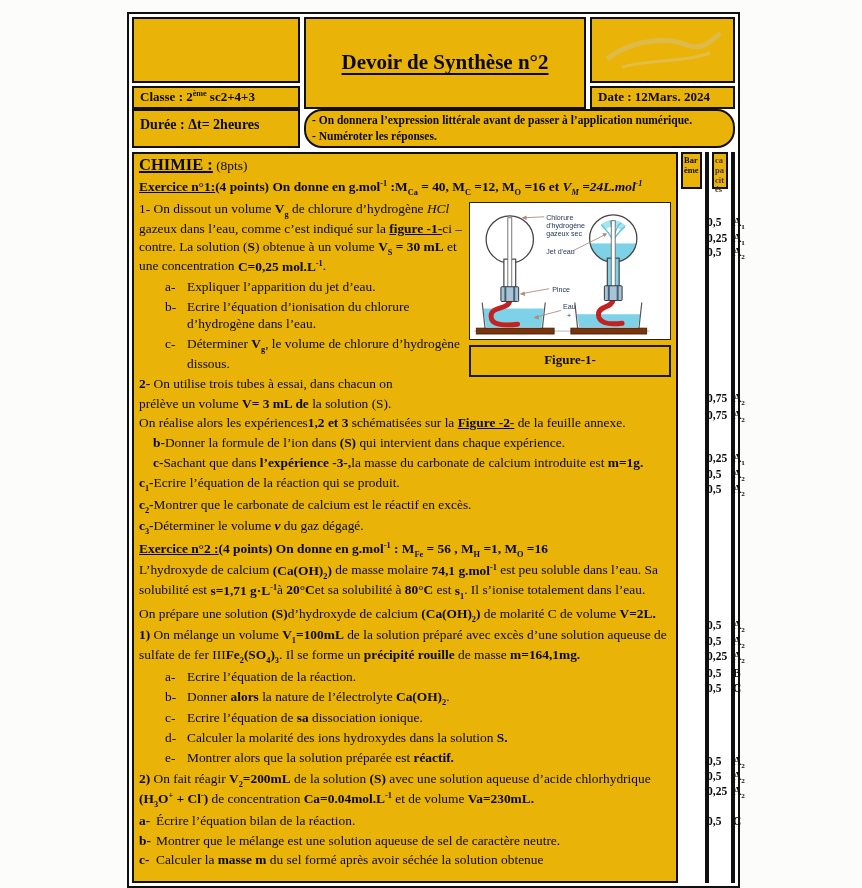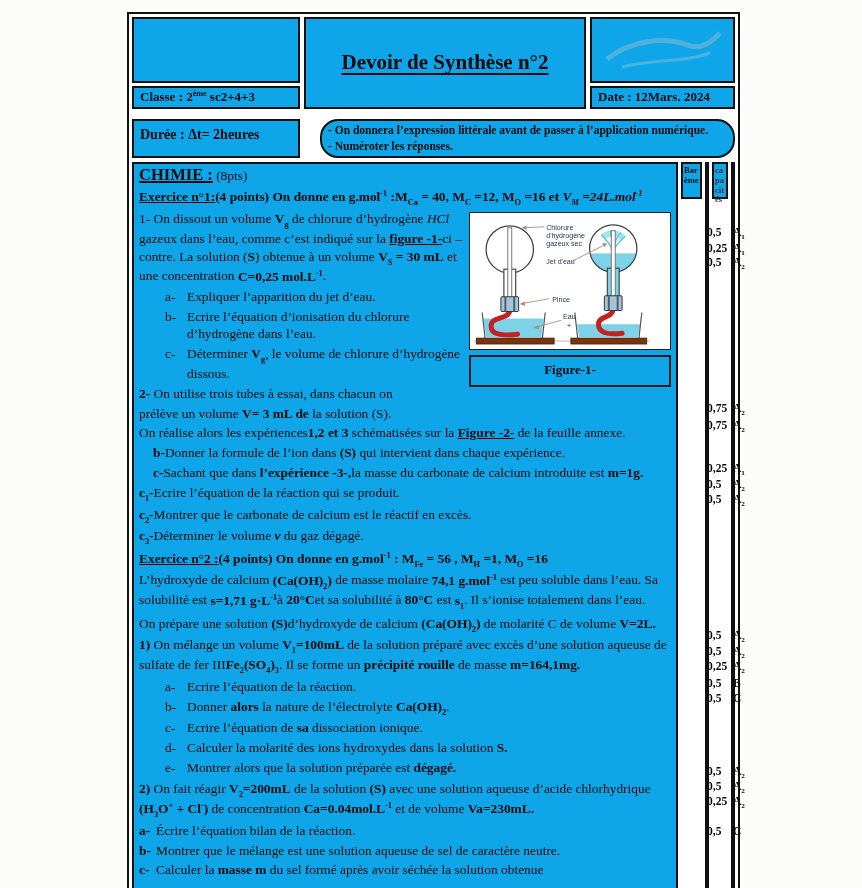--- a/index.html
+++ b/index.html
@@ -3,32 +3,32 @@
 <meta charset="utf-8">
 <style>
   html,body{margin:0;padding:0;}
   body{
     width:862px;height:888px;background:#fcfcfb;position:relative;
     font-family:"Liberation Serif","DejaVu Serif",serif;color:#0a0a0a;
     -webkit-font-smoothing:antialiased;
   }
   .doc{position:absolute;left:127px;top:12px;width:613px;box-sizing:border-box;
        border:2.5px solid #101010;padding:3px;background:#fff;}
-  .bx{border:2.5px solid #101010;background:#0ea5e9;box-sizing:border-box;}
+  .bx{border:2.5px solid #101010;background:#eab308;box-sizing:border-box;}
   
   .hdr1{display:flex;gap:4px;}
   .hcol{display:flex;flex-direction:column;gap:3px;}
   .hcol1{width:168px;} .hcol2{flex:1;} .hcol3{width:145px;}
   .grow{flex:1;}
   .emptybox{height:64px;position:relative;overflow:hidden;}
   .classe,.datebox{font-weight:bold;font-size:13px;padding:1px 6px 2px 6px;white-space:nowrap;}
   .titlebox{height:88px;display:flex;flex-direction:column;align-items:center;justify-content:center;}
   .title{font-weight:bold;font-size:21px;text-decoration:underline;
          text-decoration-thickness:2px;text-underline-offset:4px;line-height:1.6;text-align:center;}
-  .hdr2{display:flex;gap:20px;margin-top:10px;}
+  .hdr2{display:flex;gap:4px;margin-top:0;}
   .duree{width:168px;font-weight:bold;font-size:14px;padding:6px 6px;}
   .instr{flex:1;font-weight:bold;font-size:11.5px;line-height:1.35;padding:2px 6px;border-radius:18px;}
   sup{font-size:0.62em;} sub{font-size:0.62em;}
   
   .main{display:flex;gap:3px;margin-top:4px;height:731px;}
   .textcol{flex:1;padding:0 5px 0 5px;font-size:13.4px;line-height:1.33;overflow:hidden;}
   .sidecol{display:flex;flex-direction:row;gap:3px;}
   .barcol{width:28px;} .capcol{width:23px;}
   .colhdr{height:37px;font-size:8.5px;font-weight:bold;padding:2px 1px;line-height:1.15;
           word-break:break-all;font-family:"Liberation Serif",serif;}
@@ -162,21 +162,21 @@
       <p class="para"><b>c<sub>2</sub>-</b>Montrer que le carbonate de calcium est le réactif en excès.</p>
       <p class="para"><b>c<sub>3</sub>-</b>Déterminer le volume <b><i>v</i></b> du gaz dégagé.</p>
       <p class="exhead"><b><u>Exercice n°2 :</u>(4 points) On donne en g.mol<sup>-1</sup> : M<sub>Fe</sub> = 56 , M<sub>H</sub> =1, M<sub>O</sub> =16</b></p>
       <p class="para">L’hydroxyde de calcium <b>(Ca(OH)<sub>2</sub>)</b> de masse molaire <b>74,1 g.mol<sup>-1</sup></b> est peu soluble dans l’eau. Sa solubilité est <b>s=1,71 g·L<sup>-1</sup></b>à <b>20°C</b>et sa solubilité à <b>80°C</b> est <b>s<sub>1</sub></b>. Il s’ionise totalement dans l’eau.</p>
       <p class="para" style="margin-top:3px">On prépare une solution <b>(S)</b>d’hydroxyde de calcium <b>(Ca(OH)<sub>2</sub>)</b> de molarité C de volume <b>V=2L.</b></p>
       <p class="para"><b>1)</b> On mélange un volume <b>V<sub>1</sub>=100mL</b> de la solution préparé avec excès d’une solution aqueuse de sulfate de fer III<b>Fe<sub>2</sub>(SO<sub>4</sub>)<sub>3</sub></b>. Il se forme un <b>précipité rouille</b> de masse <b>m=164,1mg.</b></p>
       <p class="qa"><span class="qL">a-</span>Ecrire l’équation de la réaction.</p>
       <p class="qa"><span class="qL">b-</span>Donner <b>alors</b> la nature de l’électrolyte <b>Ca(OH)<sub>2</sub></b>.</p>
       <p class="qa"><span class="qL">c-</span>Ecrire l’équation de <b>sa</b> dissociation ionique.</p>
       <p class="qa"><span class="qL">d-</span>Calculer la molarité des ions hydroxydes dans la solution <b>S.</b></p>
-      <p class="qa"><span class="qL">e-</span>Montrer alors que la solution préparée est <b>dégagé.</b></p>
+      <p class="qa"><span class="qL">e-</span>Montrer alors que la solution préparée est <b>réactif.</b></p>
       <p class="para" style="margin-top:3px"><b>2)</b> On fait réagir <b>V<sub>2</sub>=200mL</b> de la solution <b>(S)</b> avec une solution aqueuse d’acide chlorhydrique <b>(H<sub>3</sub>O<sup>+</sup> + Cl<sup>-</sup>)</b> de concentration <b>Ca=0.04mol.L<sup>-1</sup></b> et de volume <b>Va=230mL.</b></p>
       <p class="para" style="margin-top:2px"><span class="qLn"><b>a-</b></span>Écrire l’équation bilan de la réaction.</p>
       <p class="para" style="margin-top:2px"><span class="qLn"><b>b-</b></span>Montrer que le mélange est une solution aqueuse de sel de caractère neutre.</p>
       <p class="para" style="margin-top:2px"><span class="qLn"><b>c-</b></span>Calculer la <b>masse m</b> du sel formé après avoir séchée la solution obtenue</p>
 
     </div>
 
     <div class="sidecol barcol">
       <div class="bx colhdr">Barème</div>
       <div class="bx colbody">

